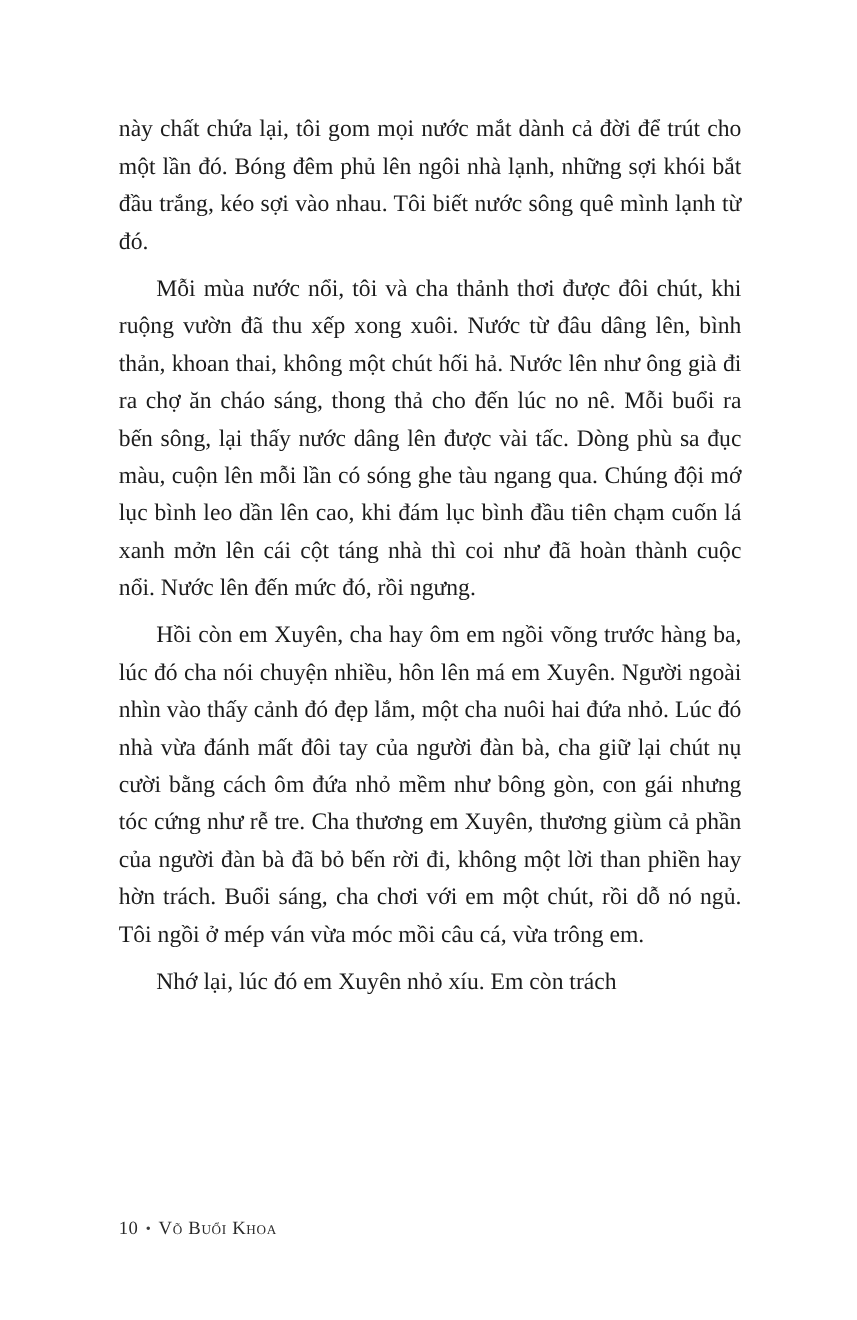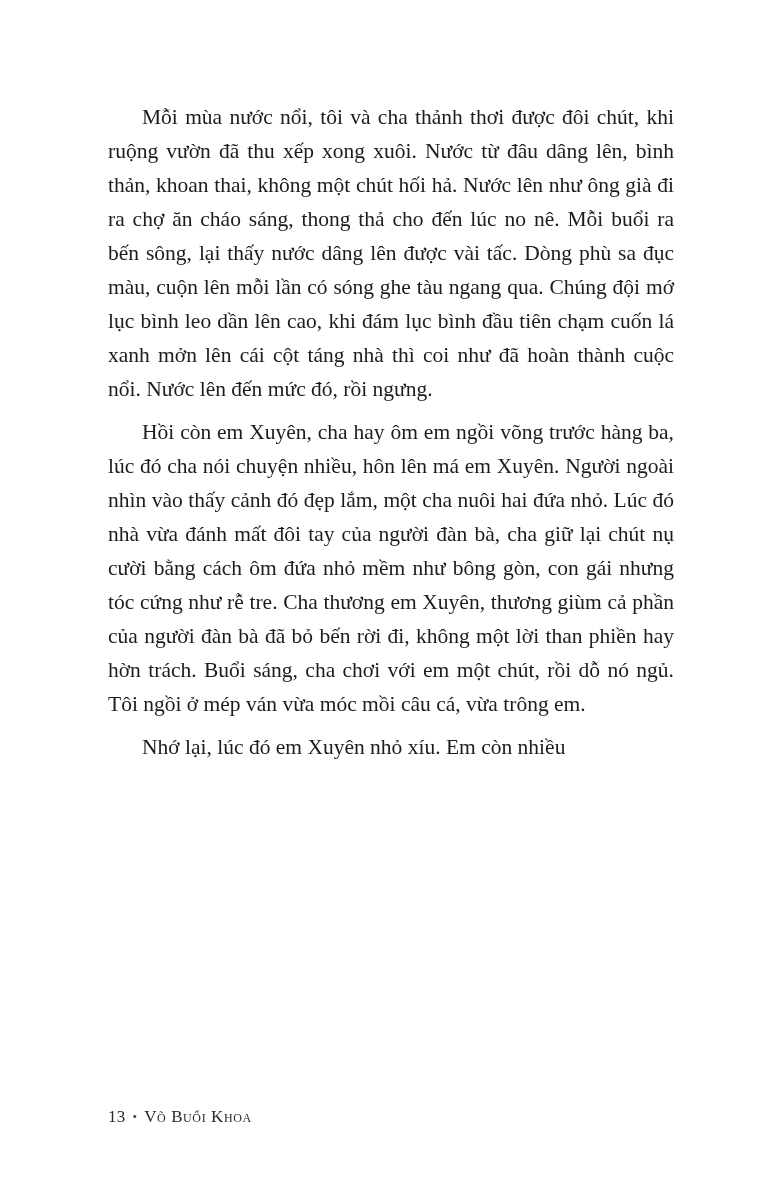--- a/index.html
+++ b/index.html
@@ -63,22 +63,23 @@
     letter-spacing: 0.6px;
     font-variant: small-caps;
   }
 </style>
 </head>
 <body>
 
 <div class="book-page">
 
   <main class="text-block">
+    <p class="para no-indent">này chất chứa lại, tôi gom mọi nước mắt dành cả đời để trút cho một lần đó. Bóng đêm phủ lên ngôi nhà lạnh, những sợi khói bắt đầu trắng, kéo sợi vào nhau. Tôi biết nước sông quê mình lạnh từ đó.</p>
     <p class="para">Mỗi mùa nước nổi, tôi và cha thảnh thơi được đôi chút, khi ruộng vườn đã thu xếp xong xuôi. Nước từ đâu dâng lên, bình thản, khoan thai, không một chút hối hả. Nước lên như ông già đi ra chợ ăn cháo sáng, thong thả cho đến lúc no nê. Mỗi buổi ra bến sông, lại thấy nước dâng lên được vài tấc. Dòng phù sa đục màu, cuộn lên mỗi lần có sóng ghe tàu ngang qua. Chúng đội mớ lục bình leo dần lên cao, khi đám lục bình đầu tiên chạm cuốn lá xanh mởn lên cái cột táng nhà thì coi như đã hoàn thành cuộc nổi. Nước lên đến mức đó, rồi ngưng.</p>
     <p class="para">Hồi còn em Xuyên, cha hay ôm em ngồi võng trước hàng ba, lúc đó cha nói chuyện nhiều, hôn lên má em Xuyên. Người ngoài nhìn vào thấy cảnh đó đẹp lắm, một cha nuôi hai đứa nhỏ. Lúc đó nhà vừa đánh mất đôi tay của người đàn bà, cha giữ lại chút nụ cười bằng cách ôm đứa nhỏ mềm như bông gòn, con gái nhưng tóc cứng như rễ tre. Cha thương em Xuyên, thương giùm cả phần của người đàn bà đã bỏ bến rời đi, không một lời than phiền hay hờn trách. Buổi sáng, cha chơi với em một chút, rồi dỗ nó ngủ. Tôi ngồi ở mép ván vừa móc mồi câu cá, vừa trông em.</p>
-    <p class="para">Nhớ lại, lúc đó em Xuyên nhỏ xíu. Em còn nhiều</p>
+    <p class="para">Nhớ lại, lúc đó em Xuyên nhỏ xíu. Em còn trách</p>
   </main>
 
   <footer class="page-footer">
-    <span class="page-num">13</span><span class="sep">•</span><span class="author">Võ Buổi Khoa</span>
+    <span class="page-num">10</span><span class="sep">•</span><span class="author">Võ Buổi Khoa</span>
   </footer>
 
 </div>
 
 </body></html>

